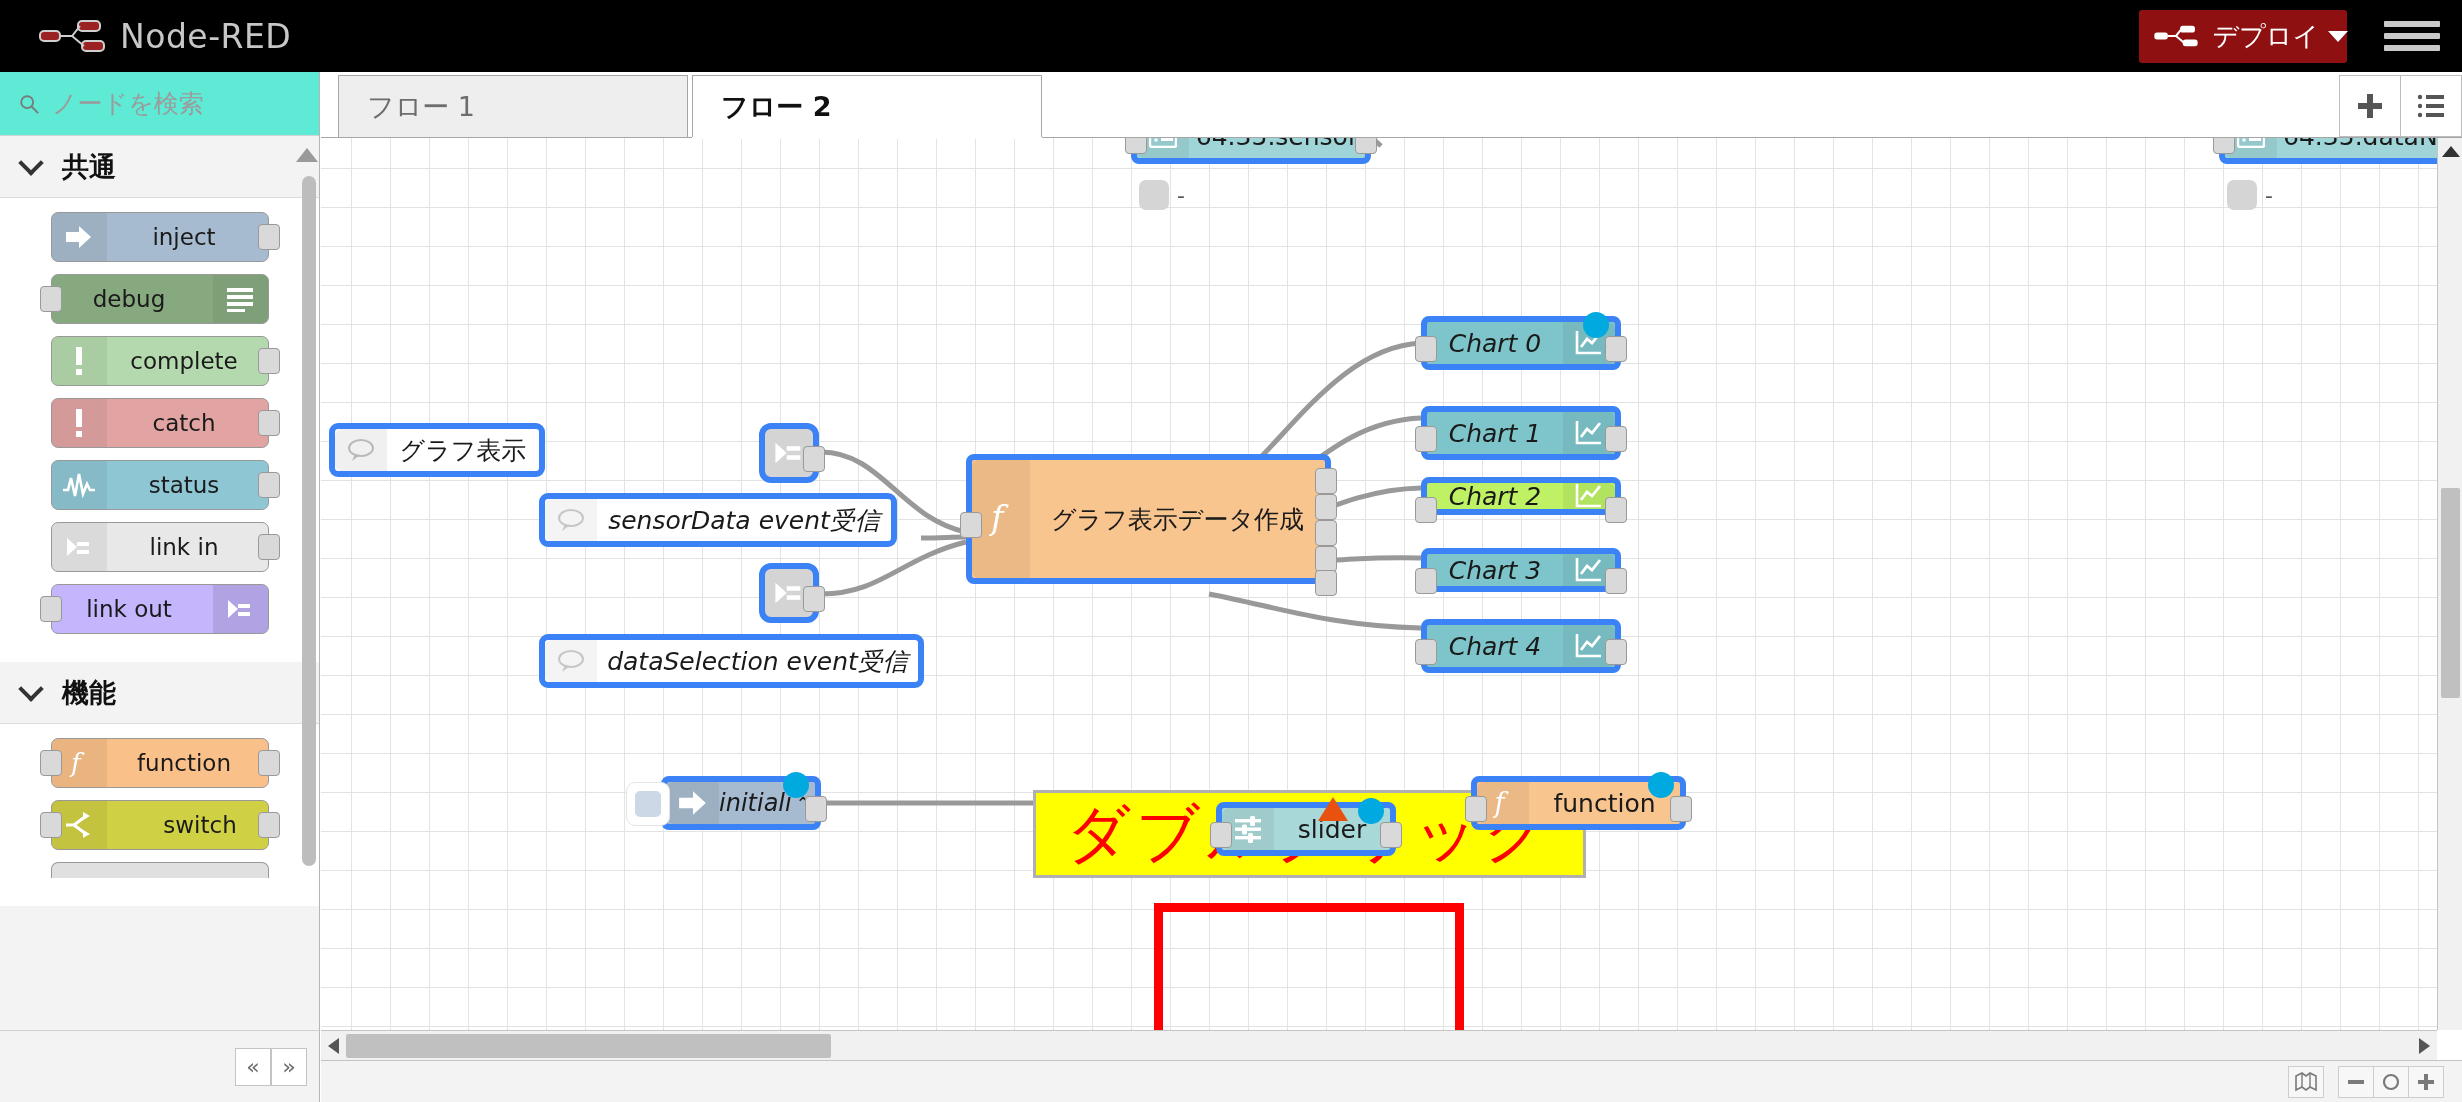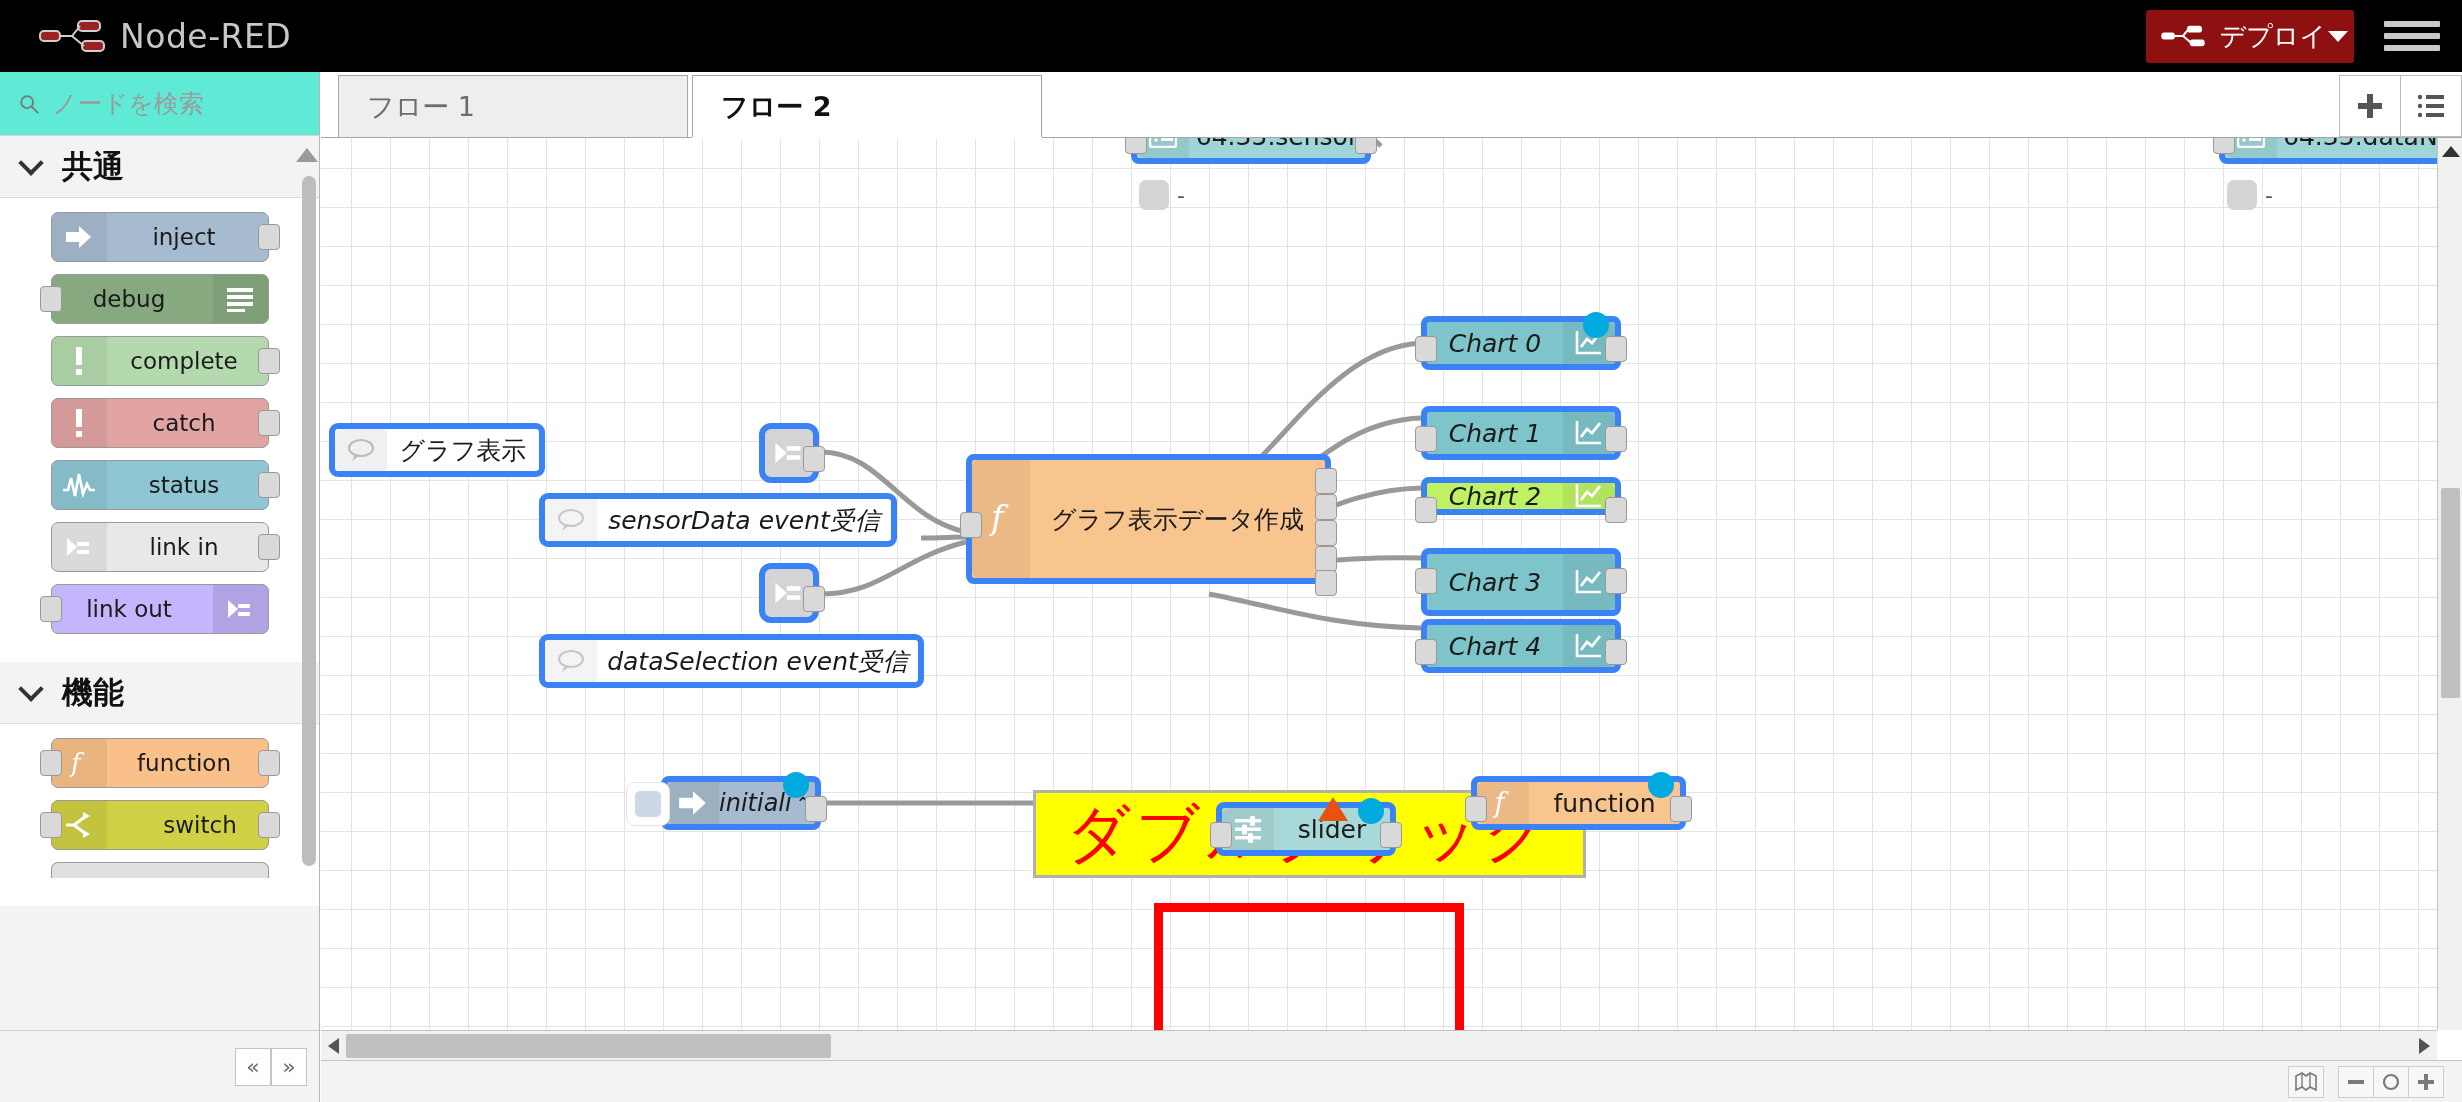--- a/index.html
+++ b/index.html
@@ -21,21 +21,21 @@
   }
   .nr-logo { width: 68px; height: 34px; }
 
   #header-right {
     position: absolute; right: 0; top: 0; height: 72px;
     display: flex; align-items: center;
   }
   #deploy-button {
     height: 53px; background: #8f1010; border-radius: 3px;
     display: flex; align-items: center; padding: 0 6px 0 14px;
-    cursor: pointer; margin-right: 22px;
+    cursor: pointer; margin-right: 29px;
   }
   #deploy-button .nr-logo-small { width: 46px; height: 26px; }
   #deploy-label {
     color: #fff; font-size: 26px; margin: 0 22px 0 14px;
     font-family: "DejaVu Sans", sans-serif;
   }
   #deploy-caret {
     width: 0; height: 0; border-left: 10px solid transparent;
     border-right: 10px solid transparent; border-top: 11px solid #fff;
     margin-right: 16px;
@@ -67,21 +67,21 @@
   .cat-header {
     height: 62px; background: #f3f3f3; border-bottom: 1px solid #dcdcdc;
     display: flex; align-items: center; padding-left: 22px; cursor: pointer;
   }
   .cat-chevron {
     width: 18px; height: 18px; border-right: 4px solid #333;
     border-bottom: 4px solid #333; transform: rotate(45deg);
     margin-right: 22px; margin-bottom: 8px;
   }
   .cat-label {
-    font-size: 31px; font-weight: bold; color: #111;
+    font-size: 27px; font-weight: bold; color: #111;
     font-family: "DejaVu Sans", sans-serif;
   }
   .cat-body { background: #fff; padding: 14px 0 16px 0; }
 
   .pnode {
     position: relative; width: 218px; height: 50px; margin: 0 auto 12px auto;
     border: 1px solid #999; border-radius: 7px; display: flex;
     align-items: center; overflow: visible; cursor: move;
   }
   .pnode .pn-icon {
@@ -624,21 +624,21 @@
     <div class="n-label italic">Chart 2</div>
     <div class="n-icon right">
       <svg width="30" height="28" viewBox="0 0 30 28">
           <path d="M3 2v22h24" fill="none" stroke="#fff" stroke-width="2.6"></path>
           <polyline points="7,18 13,10 18,14 26,4" fill="none" stroke="#fff" stroke-width="2.8"></polyline>
         </svg>
     </div>
     <div class="nport" style="left:-12px;top:14px;"></div>
     <div class="nport" style="right:-12px;top:14px;"></div>
   </div>
-  <div class="node" style="left:1100px;top:410px;width:200px;height:68px;background:#7ec5cb;">
+  <div class="node" style="left:1100px;top:410px;width:200px;height:44px;background:#7ec5cb;">
     <div class="n-label italic">Chart 3</div>
     <div class="n-icon right">
       <svg width="30" height="28" viewBox="0 0 30 28">
           <path d="M3 2v22h24" fill="none" stroke="#fff" stroke-width="2.6"></path>
           <polyline points="7,18 13,10 18,14 26,4" fill="none" stroke="#fff" stroke-width="2.8"></polyline>
         </svg>
     </div>
     <div class="nport" style="left:-12px;top:14px;"></div>
     <div class="nport" style="right:-12px;top:14px;"></div>
   </div>

